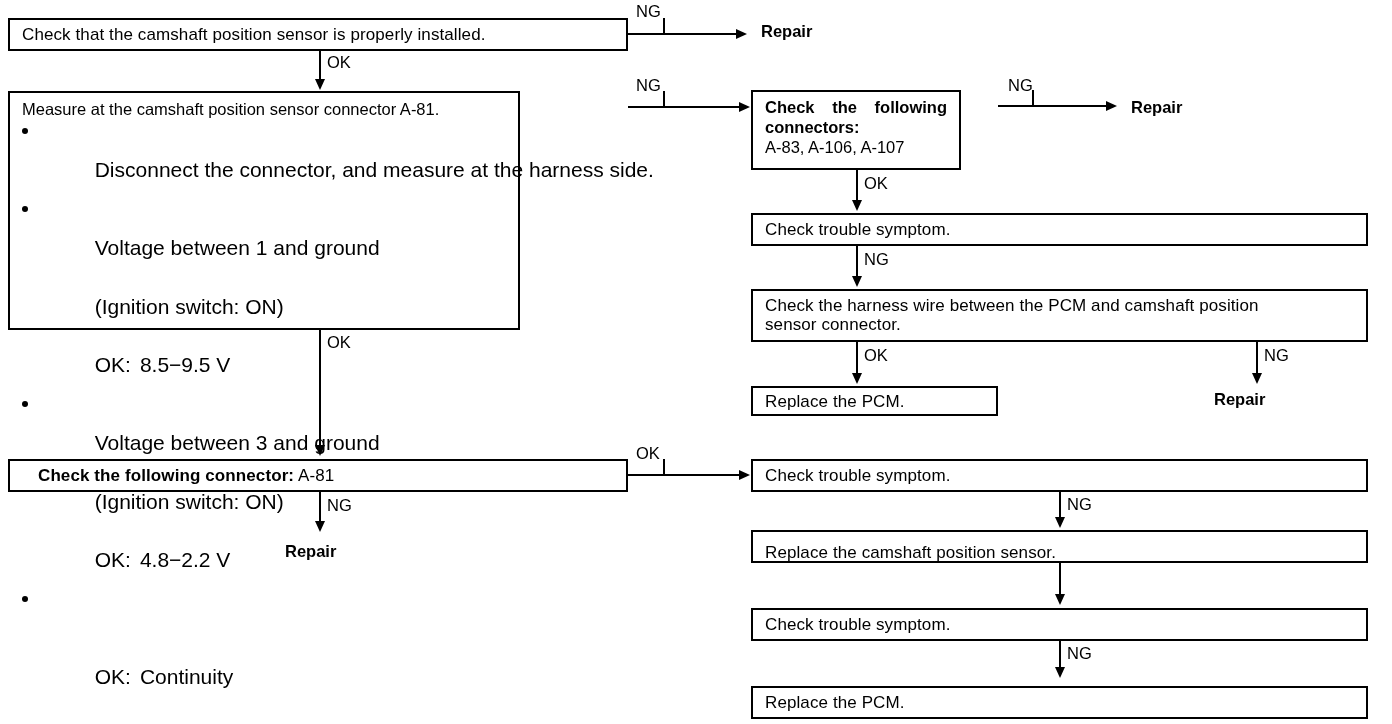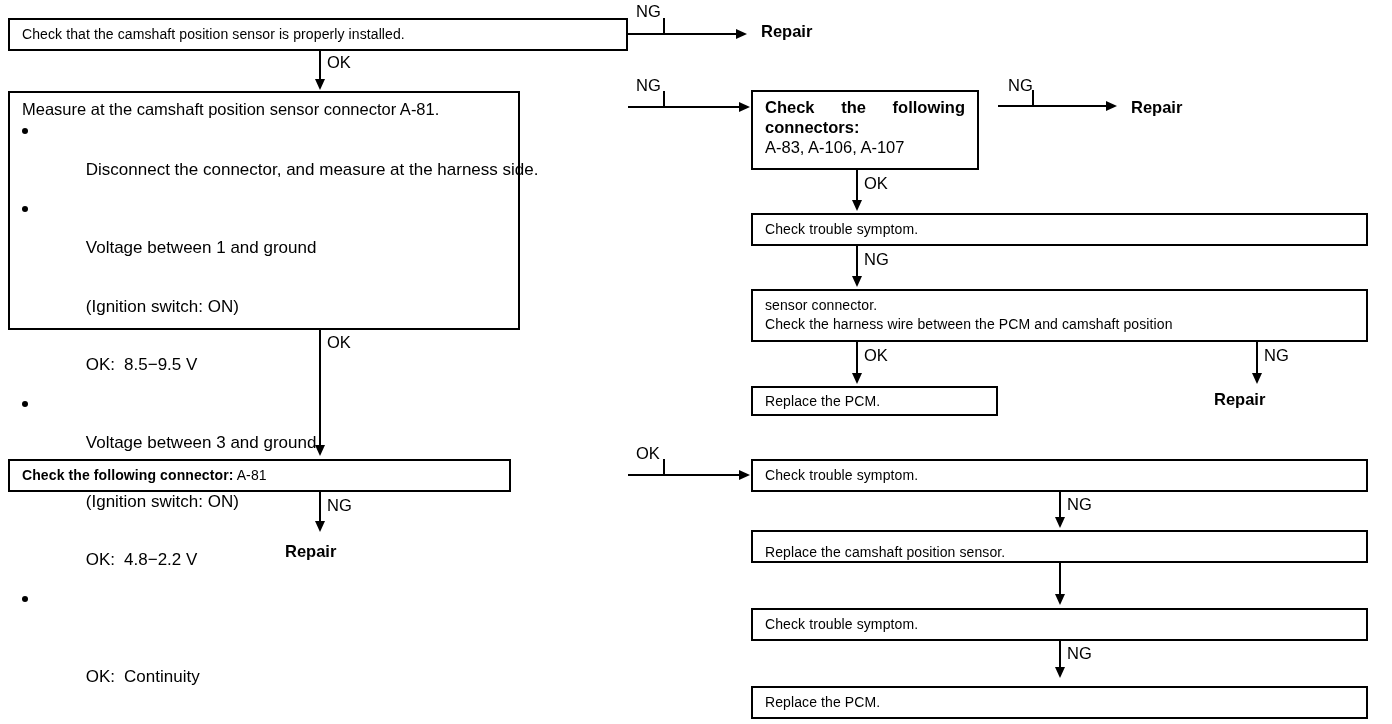--- a/index.html
+++ b/index.html
@@ -18,21 +18,21 @@
   }
   .box {
     position: absolute;
     border: 2px solid #000;
     background: #fff;
     box-sizing: border-box;
     display: block;
   }
   .box .txt {
     display: block;
-    font-size: 14px;
+    font-size: 17px;
     line-height: 19px;
     letter-spacing: 0.1px;
     white-space: pre;
   }
   .lbl {
     position: absolute;
     font-size: 16.5px;
     line-height: 18px;
     white-space: pre;
   }
@@ -56,21 +56,21 @@
   }
   .arrow-right {
     position: absolute;
     width: 0; height: 0;
     border-top: 5px solid transparent;
     border-bottom: 5px solid transparent;
     border-left: 11px solid #000;
   }
   
   .mlist { position: relative; }
-  .mrow { position: relative; white-space: pre; font-size: 17px; line-height: 19.5px; }
+  .mrow { position: relative; white-space: pre; font-size: 21px; line-height: 19.5px; }
   .bullet {
     position: absolute;
     left: 0; top: 7px;
     width: 6px; height: 6px;
     background: #000;
     border-radius: 50%;
   }
   .mrow .mtext { display: inline-block; padding-left: 26px; }
   .mrow .msub { display: inline-block; padding-left: 26px; }
   .okv { font-weight: normal; }
@@ -147,35 +147,35 @@
 
   <div class="vline" style="left:663px; top:91px; width:2px; height:15px;"></div>
   <div class="hline" style="left:628px; top:106px; width:112px;"></div>
   <div class="arrow-right" style="left:739px; top:102px;"></div>
   <div class="lbl" style="left:636px; top:76px;">NG</div>
 
   <div class="vline" style="left:319px; top:330px; width:2px; height:117px;"></div>
   <div class="arrow-down" style="left:315px; top:445px;"></div>
   <div class="lbl" style="left:327px; top:333px;">OK</div>
 
-  <div class="box" style="left:8px; top:459px; width:503px; height:33px; padding:5px 0 0 12px;">
+  <div class="box" style="left:8px; top:459px; width:620px; height:33px; padding:5px 0 0 28px;">
     <span class="txt"><span class="bold">Check the following connector:</span><span> A-81</span></span>
   </div>
 
   <div class="vline" style="left:663px; top:459px; width:2px; height:15px;"></div>
   <div class="hline" style="left:628px; top:474px; width:112px;"></div>
   <div class="arrow-right" style="left:739px; top:470px;"></div>
   <div class="lbl" style="left:636px; top:444px;">OK</div>
 
   <div class="vline" style="left:319px; top:492px; width:2px; height:31px;"></div>
   <div class="arrow-down" style="left:315px; top:521px;"></div>
   <div class="lbl" style="left:327px; top:496px;">NG</div>
   <div class="lbl bold" style="left:285px; top:542px;">Repair</div>
 
-  <div class="box" style="left:751px; top:90px; width:228px; height:80px; padding:5px 12px 0 12px;">
+  <div class="box" style="left:751px; top:90px; width:210px; height:80px; padding:5px 12px 0 12px;">
     <div class="just-line">
       <span>Check</span>
       <span>the</span>
       <span>following</span>
     </div>
     <div class="headline bold">connectors:</div>
     <div class="headline">A-83, A-106, A-107</div>
   </div>
 
   <div class="vline" style="left:1032px; top:90px; width:2px; height:16px;"></div>
@@ -190,22 +190,22 @@
 
   <div class="box" style="left:751px; top:213px; width:617px; height:33px; padding:5px 0 0 12px;">
     <span class="txt">Check trouble symptom.</span>
   </div>
 
   <div class="vline" style="left:856px; top:246px; width:2px; height:32px;"></div>
   <div class="arrow-down" style="left:852px; top:276px;"></div>
   <div class="lbl" style="left:864px; top:250px;">NG</div>
 
   <div class="box" style="left:751px; top:289px; width:617px; height:53px; padding:5px 0 0 12px;">
+    <span class="txt">Check the harness wire between the PCM and camshaft position</span>
     <span class="txt">sensor connector.</span>
-    <span class="txt">Check the harness wire between the PCM and camshaft position</span>
   </div>
 
   <div class="vline" style="left:856px; top:342px; width:2px; height:33px;"></div>
   <div class="arrow-down" style="left:852px; top:373px;"></div>
   <div class="lbl" style="left:864px; top:346px;">OK</div>
 
   <div class="vline" style="left:1256px; top:342px; width:2px; height:33px;"></div>
   <div class="arrow-down" style="left:1252px; top:373px;"></div>
   <div class="lbl" style="left:1264px; top:346px;">NG</div>
   <div class="lbl bold" style="left:1214px; top:390px;">Repair</div>

